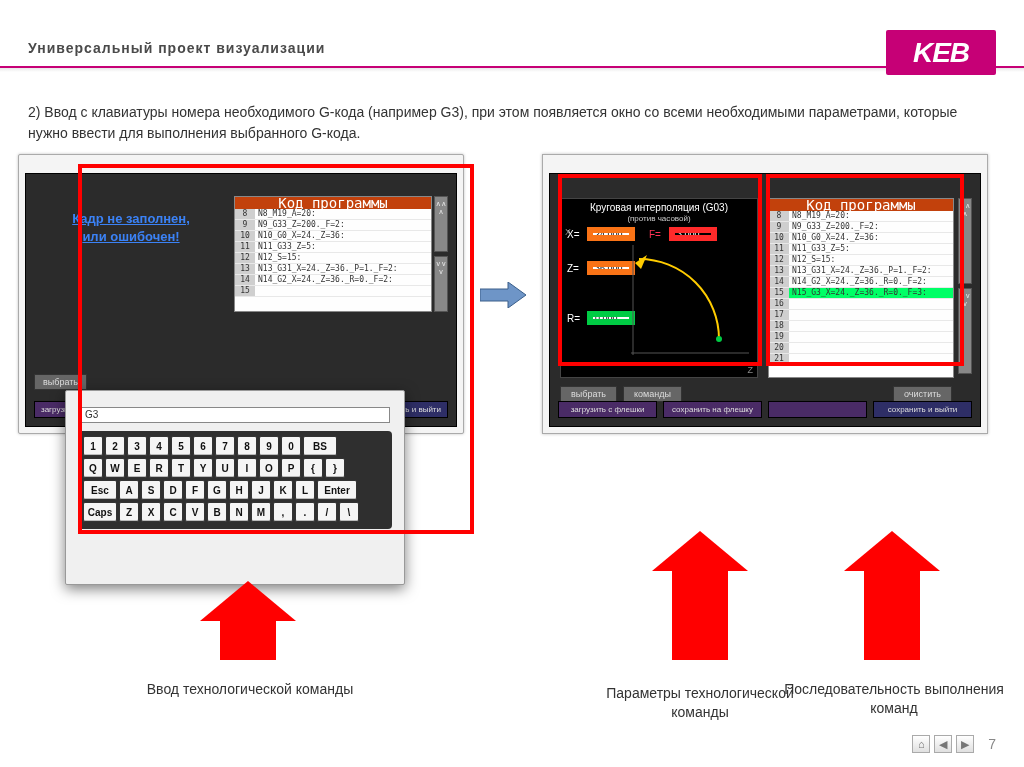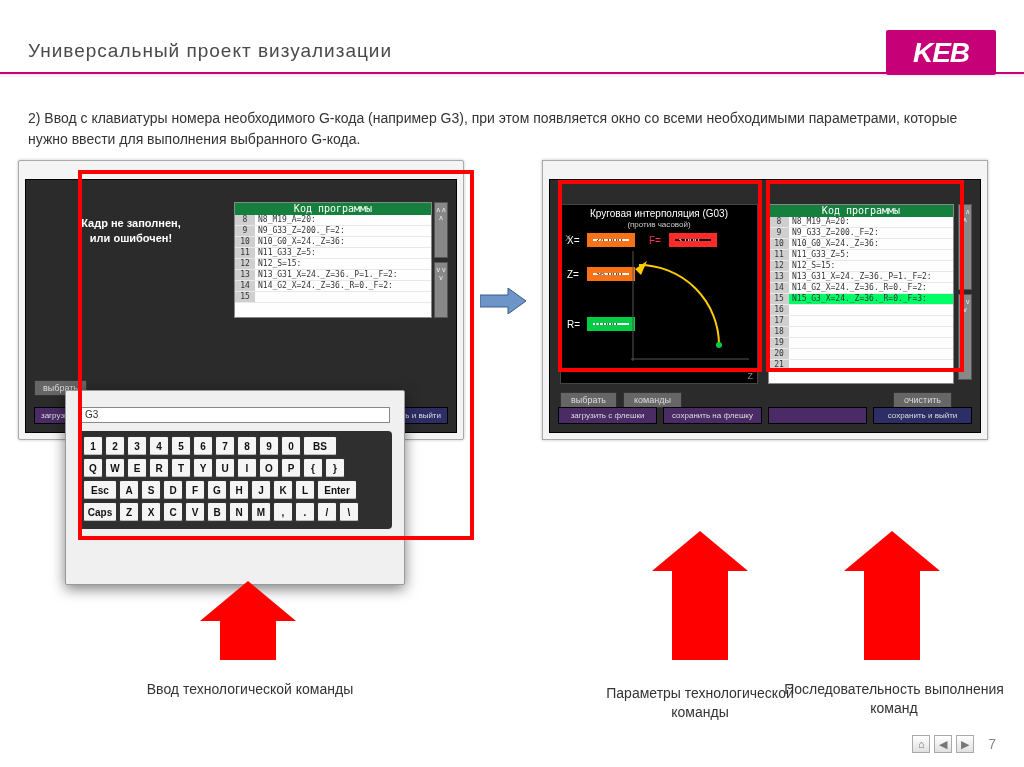--- a/index.html
+++ b/index.html
@@ -11,22 +11,22 @@
     height: 767px;
     position: relative;
     overflow: hidden;
   }
   .slide-header {
     position: relative;
     padding: 40px 28px 10px 28px;
     border-bottom: 2px solid #c60076;
   }
   .slide-title {
-    font-size: 19px;
-    font-weight: normal;
+    font-size: 14px;
+    font-weight: bold;
     color: #4a4a4a;
     letter-spacing: 1px;
   }
   .logo {
     position: absolute;
     right: 28px;
     top: 30px;
     width: 110px;
     height: 45px;
     background: #c60076;
@@ -72,33 +72,33 @@
     position: relative;
     box-shadow: 0 0 3px rgba(0,0,0,.25);
   }
   .appwin .inner {
     position: absolute; left:6px; right:6px; top:18px; bottom:6px;
     background:#2b2b2b;
     border:1px solid #000;
   }
   .error-msg {
     position:absolute; left:20px; top:36px; width:170px;
-    color:#ffffff; font-weight:bold; font-size:11px;
-    text-align:center; line-height:1.4;
+    color:#3b82f6; font-weight:bold; font-size:13px;
+    text-align:center; line-height:1.4;text-decoration:underline;
   }
   .code-panel {
     position:absolute; left:208px; top:22px; right:24px; height:116px;
     background:#fefefe;
     border:1px solid #888;
     font-family: monospace;
     font-size:8px;
     overflow:hidden;
   }
   .code-head {
-    background:#15803d; color:#fff; font-size:10px; text-align:center;
+    background:#c2410c; color:#fff; font-size:14px; text-align:center;
     line-height:12px; height:12px;
   }
   .code-row { display:flex; border-bottom:1px solid #e8e8e8; line-height:10px; }
   .code-row .ln { width:20px; background:#cfcfcf; text-align:center; color:#333; }
   .code-row .tx { padding-left:3px; color:#333; flex:1; }
   .code-row.hi .tx { background:#00ff66; }
   .sidecol { position:absolute; top:22px; right:8px; width:14px; }
   .sidecol .sbtn { width:14px; height:56px; background:#888; border:1px solid #555; margin-bottom:4px; font-size:7px; color:#eee; text-align:center; line-height:8px; padding-top:3px;}
   .btnrow { position:absolute; left:8px; top:200px; display:flex; gap:6px;}
   .btnrow .b { background:#666; color:#ddd; border:1px solid #333; font-size:9px; padding:2px 8px;}

